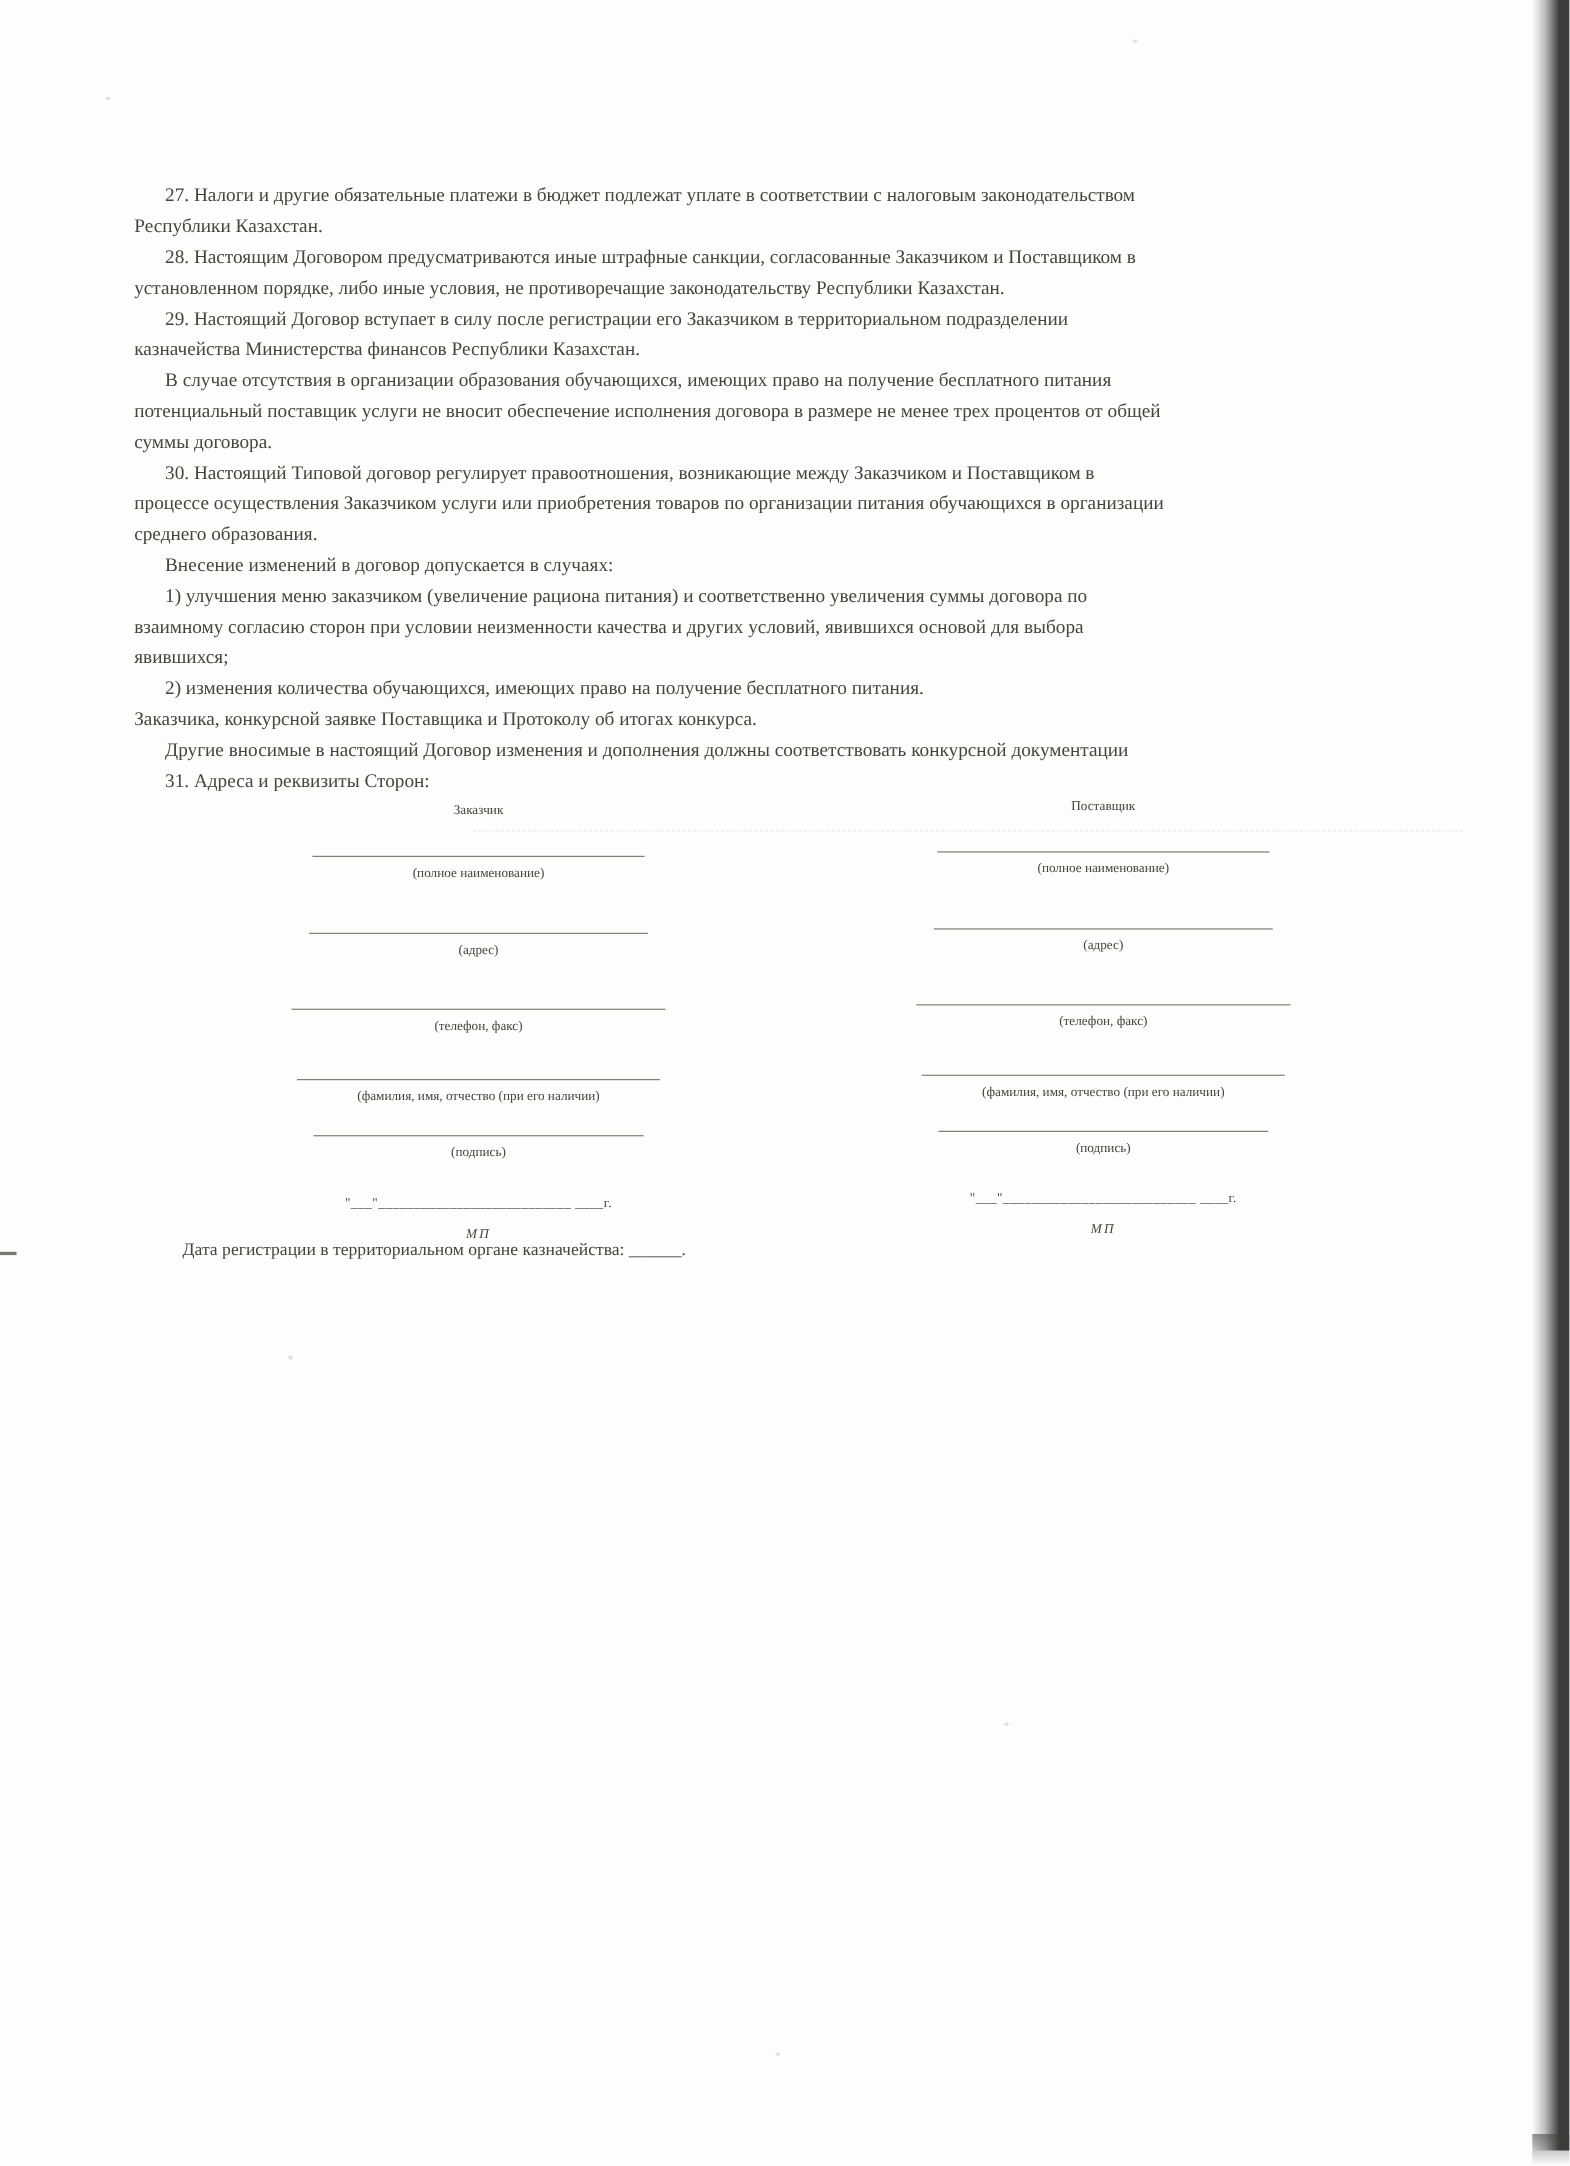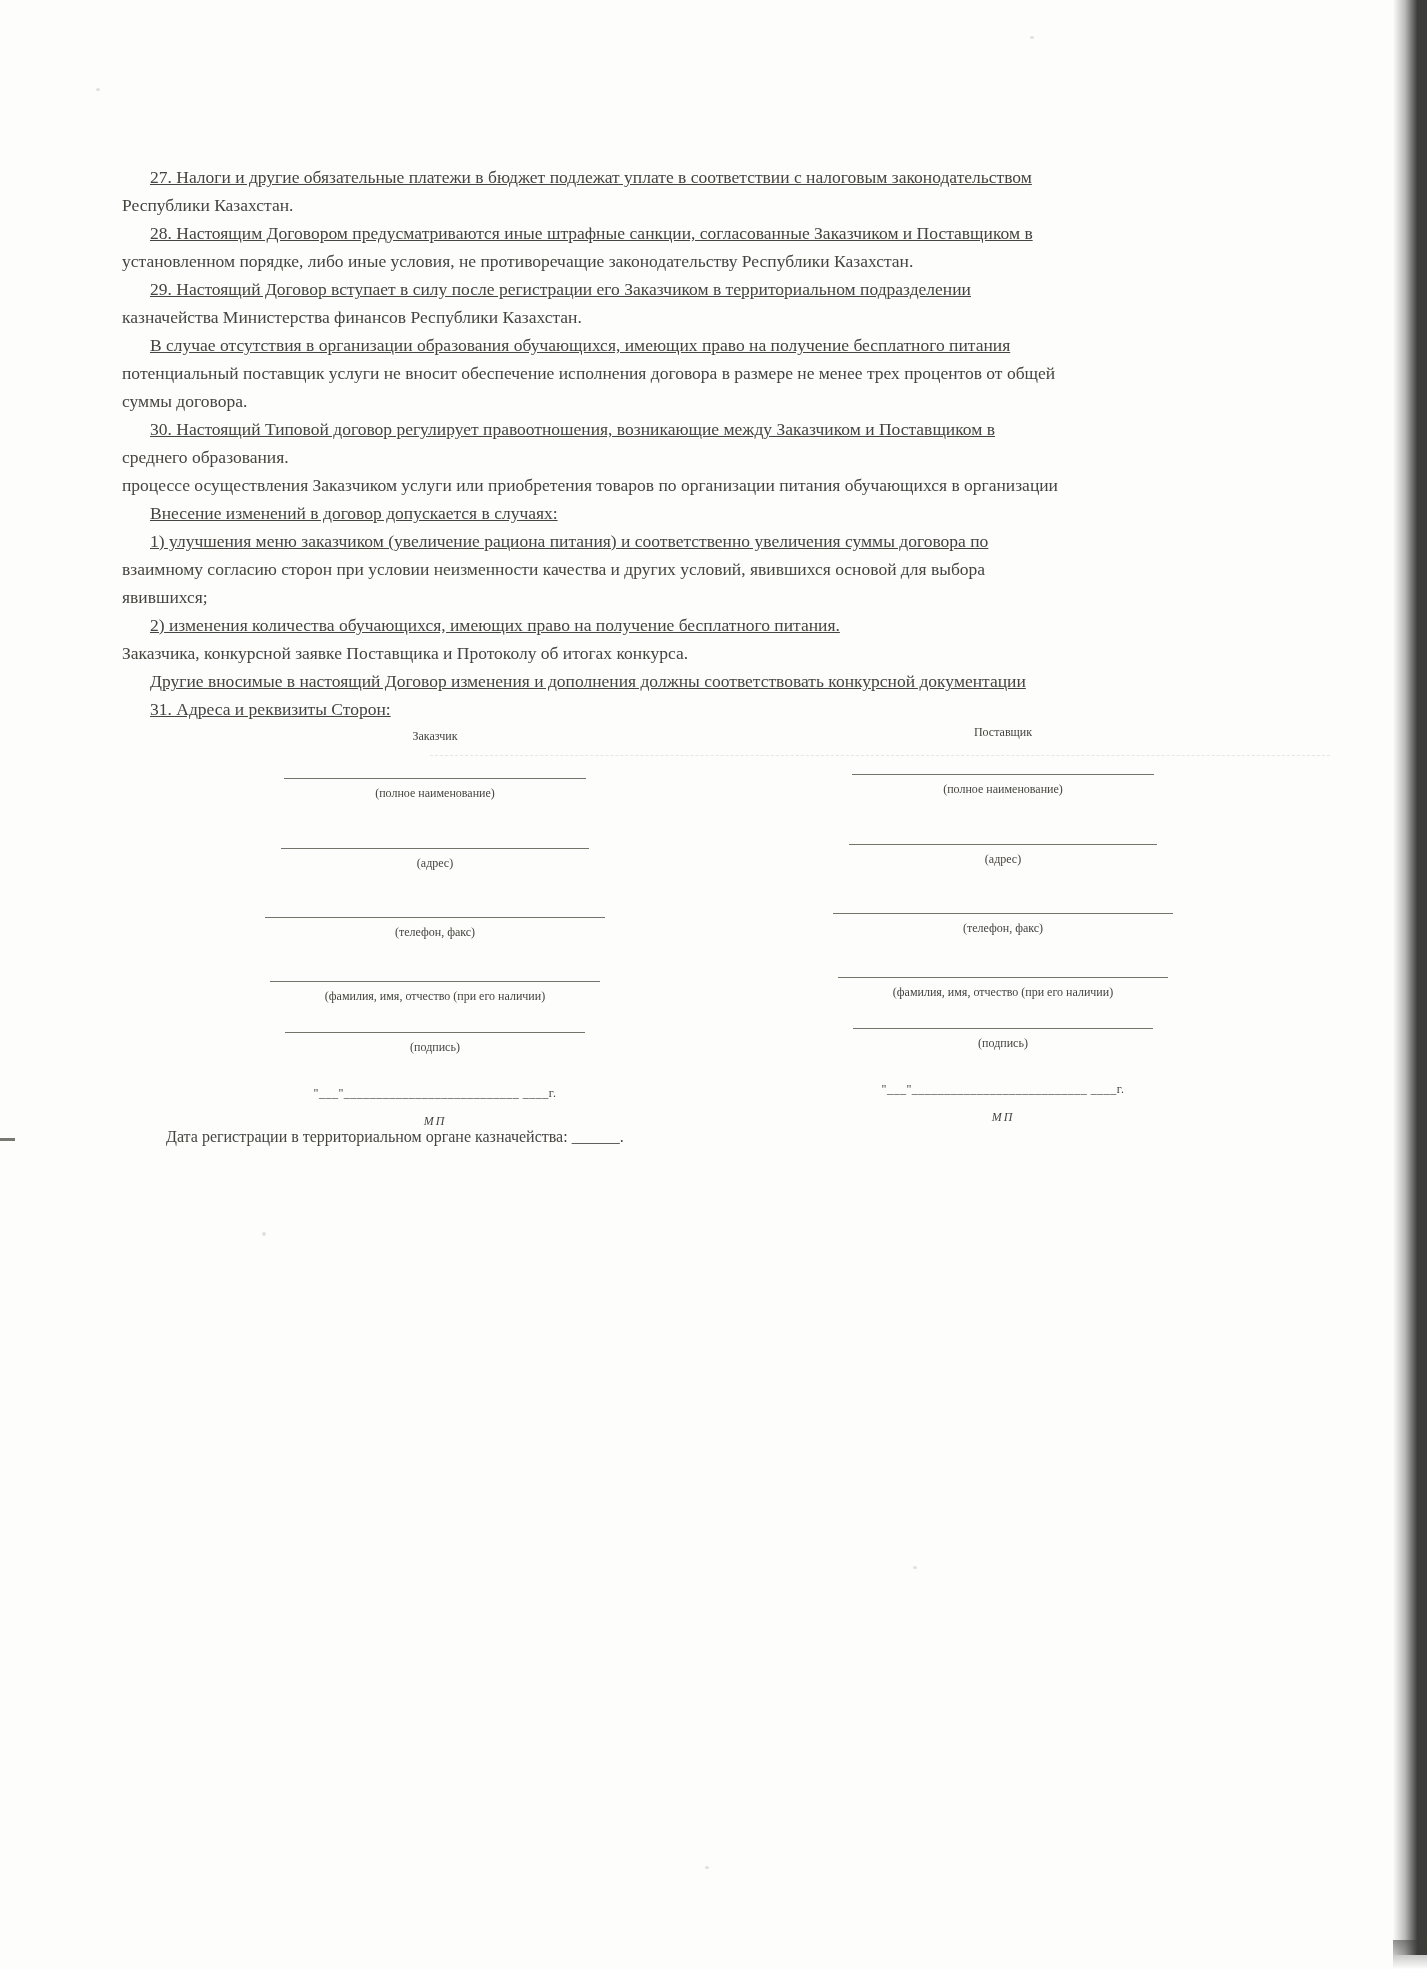--- a/index.html
+++ b/index.html
@@ -28,21 +28,21 @@
   .smudge-line{
     position:absolute;left:430px;top:755px;width:900px;height:0;
     border-top:1px dashed #bdbdb6;opacity:.35;
   }
   
   .body-text{
     position:absolute;left:122px;top:163px;width:1060px;
     font-size:17.5px;line-height:28px;
   }
   .line{white-space:nowrap;}
-  .ind{text-indent:28px;text-decoration:underline;}
+  .ind{text-indent:28px;}
   
   .sig-col{position:absolute;width:400px;text-align:center;font-size:12px;line-height:24px;}
   .sig-col.left{left:235px;top:724px;}
   .sig-col.right{left:803px;top:720px;}
   .party-title{display:block;}
   .sig-line{height:0;border-bottom:1px solid #73736a;margin:0 auto;}
   .w1{width:302px}.w2{width:308px}.w3{width:340px}.w4{width:330px}.w5{width:300px}
   .g1{margin-top:30px}.g2{margin-top:43px}.g3{margin-top:42px}.g4{margin-top:37px}.g5{margin-top:24px}
   .sig-caption{white-space:nowrap;margin-top:2px;}
   .date-row{margin-top:22px;white-space:nowrap;letter-spacing:.5px;}
@@ -72,22 +72,22 @@
     <div class="line ind">27. Налоги и другие обязательные платежи в бюджет подлежат уплате в соответствии с налоговым законодательством</div>
     <div class="line">Республики Казахстан.</div>
     <div class="line ind">28. Настоящим Договором предусматриваются иные штрафные санкции, согласованные Заказчиком и Поставщиком в</div>
     <div class="line">установленном порядке, либо иные условия, не противоречащие законодательству Республики Казахстан.</div>
     <div class="line ind">29. Настоящий Договор вступает в силу после регистрации его Заказчиком в территориальном подразделении</div>
     <div class="line">казначейства Министерства финансов Республики Казахстан.</div>
     <div class="line ind">В случае отсутствия в организации образования обучающихся, имеющих право на получение бесплатного питания</div>
     <div class="line">потенциальный поставщик услуги не вносит обеспечение исполнения договора в размере не менее трех процентов от общей</div>
     <div class="line">суммы договора.</div>
     <div class="line ind">30. Настоящий Типовой договор регулирует правоотношения, возникающие между Заказчиком и Поставщиком в</div>
+    <div class="line">процессе осуществления Заказчиком услуги или приобретения товаров по организации питания обучающихся в организации</div>
     <div class="line">среднего образования.</div>
-    <div class="line">процессе осуществления Заказчиком услуги или приобретения товаров по организации питания обучающихся в организации</div>
     <div class="line ind">Внесение изменений в договор допускается в случаях:</div>
     <div class="line ind">1) улучшения меню заказчиком (увеличение рациона питания) и соответственно увеличения суммы договора по</div>
     <div class="line">взаимному согласию сторон при условии неизменности качества и других условий, явившихся основой для выбора</div>
     <div class="line">явившихся;</div>
     <div class="line ind">2) изменения количества обучающихся, имеющих право на получение бесплатного питания.</div>
     <div class="line">Заказчика, конкурсной заявке Поставщика и Протоколу об итогах конкурса.</div>
     <div class="line ind">Другие вносимые в настоящий Договор изменения и дополнения должны соответствовать конкурсной документации</div>
     <div class="line ind">31. Адреса и реквизиты Сторон:</div>
   </div>
 

